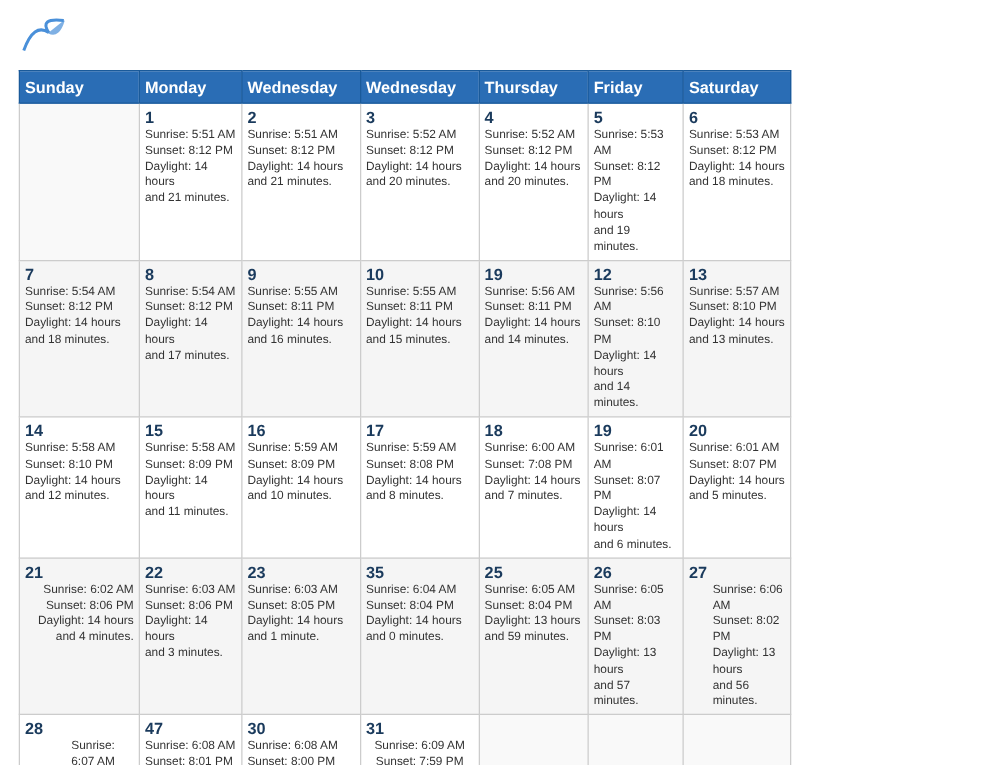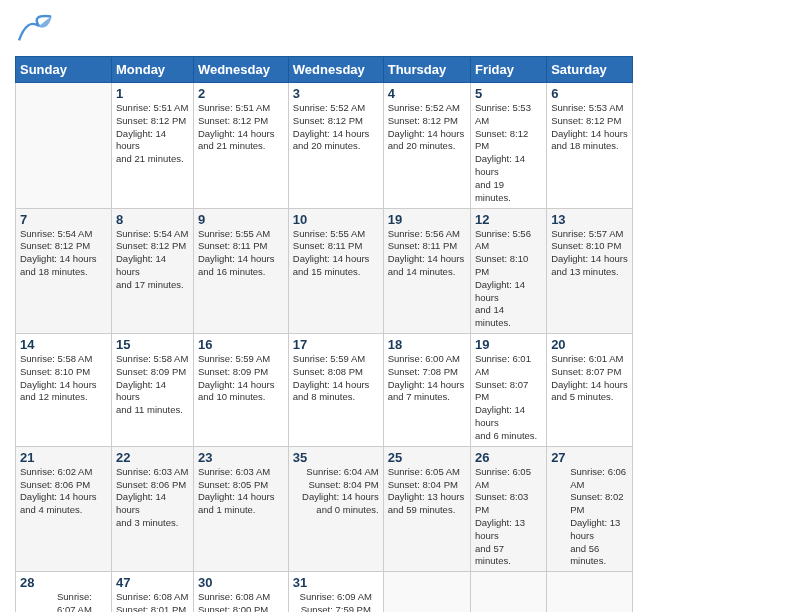--- a/index.html
+++ b/index.html
@@ -277,42 +277,42 @@
             <span class="day-num">20</span>
             <div class="day-info" style="white-space: pre-line;">Sunrise: 6:01 AM
 Sunset: 8:07 PM
 Daylight: 14 hours
 and 5 minutes.</div>
           </td>
         </tr>
         <tr style="background: rgb(245, 245, 245);">
           <td>
             <span class="day-num">21</span>
-            <div class="day-info" style="white-space: pre-line;">Sunrise: 6:02 AM
+            <div class="day-info" style="white-space: pre-line; text-align: right;">Sunrise: 6:02 AM
 Sunset: 8:06 PM
 Daylight: 14 hours
 and 4 minutes.</div>
           </td>
           <td>
             <span class="day-num">22</span>
             <div class="day-info" style="white-space: pre-line;">Sunrise: 6:03 AM
 Sunset: 8:06 PM
 Daylight: 14 hours
 and 3 minutes.</div>
           </td>
           <td>
             <span class="day-num">23</span>
             <div class="day-info" style="white-space: pre-line;">Sunrise: 6:03 AM
 Sunset: 8:05 PM
 Daylight: 14 hours
 and 1 minute.</div>
           </td>
           <td>
             <span class="day-num">35</span>
-            <div class="day-info" style="white-space: pre-line; text-align: right;">Sunrise: 6:04 AM
+            <div class="day-info" style="white-space: pre-line;">Sunrise: 6:04 AM
 Sunset: 8:04 PM
 Daylight: 14 hours
 and 0 minutes.</div>
           </td>
           <td>
             <span class="day-num">25</span>
             <div class="day-info" style="white-space: pre-line;">Sunrise: 6:05 AM
 Sunset: 8:04 PM
 Daylight: 13 hours
 and 59 minutes.</div>

